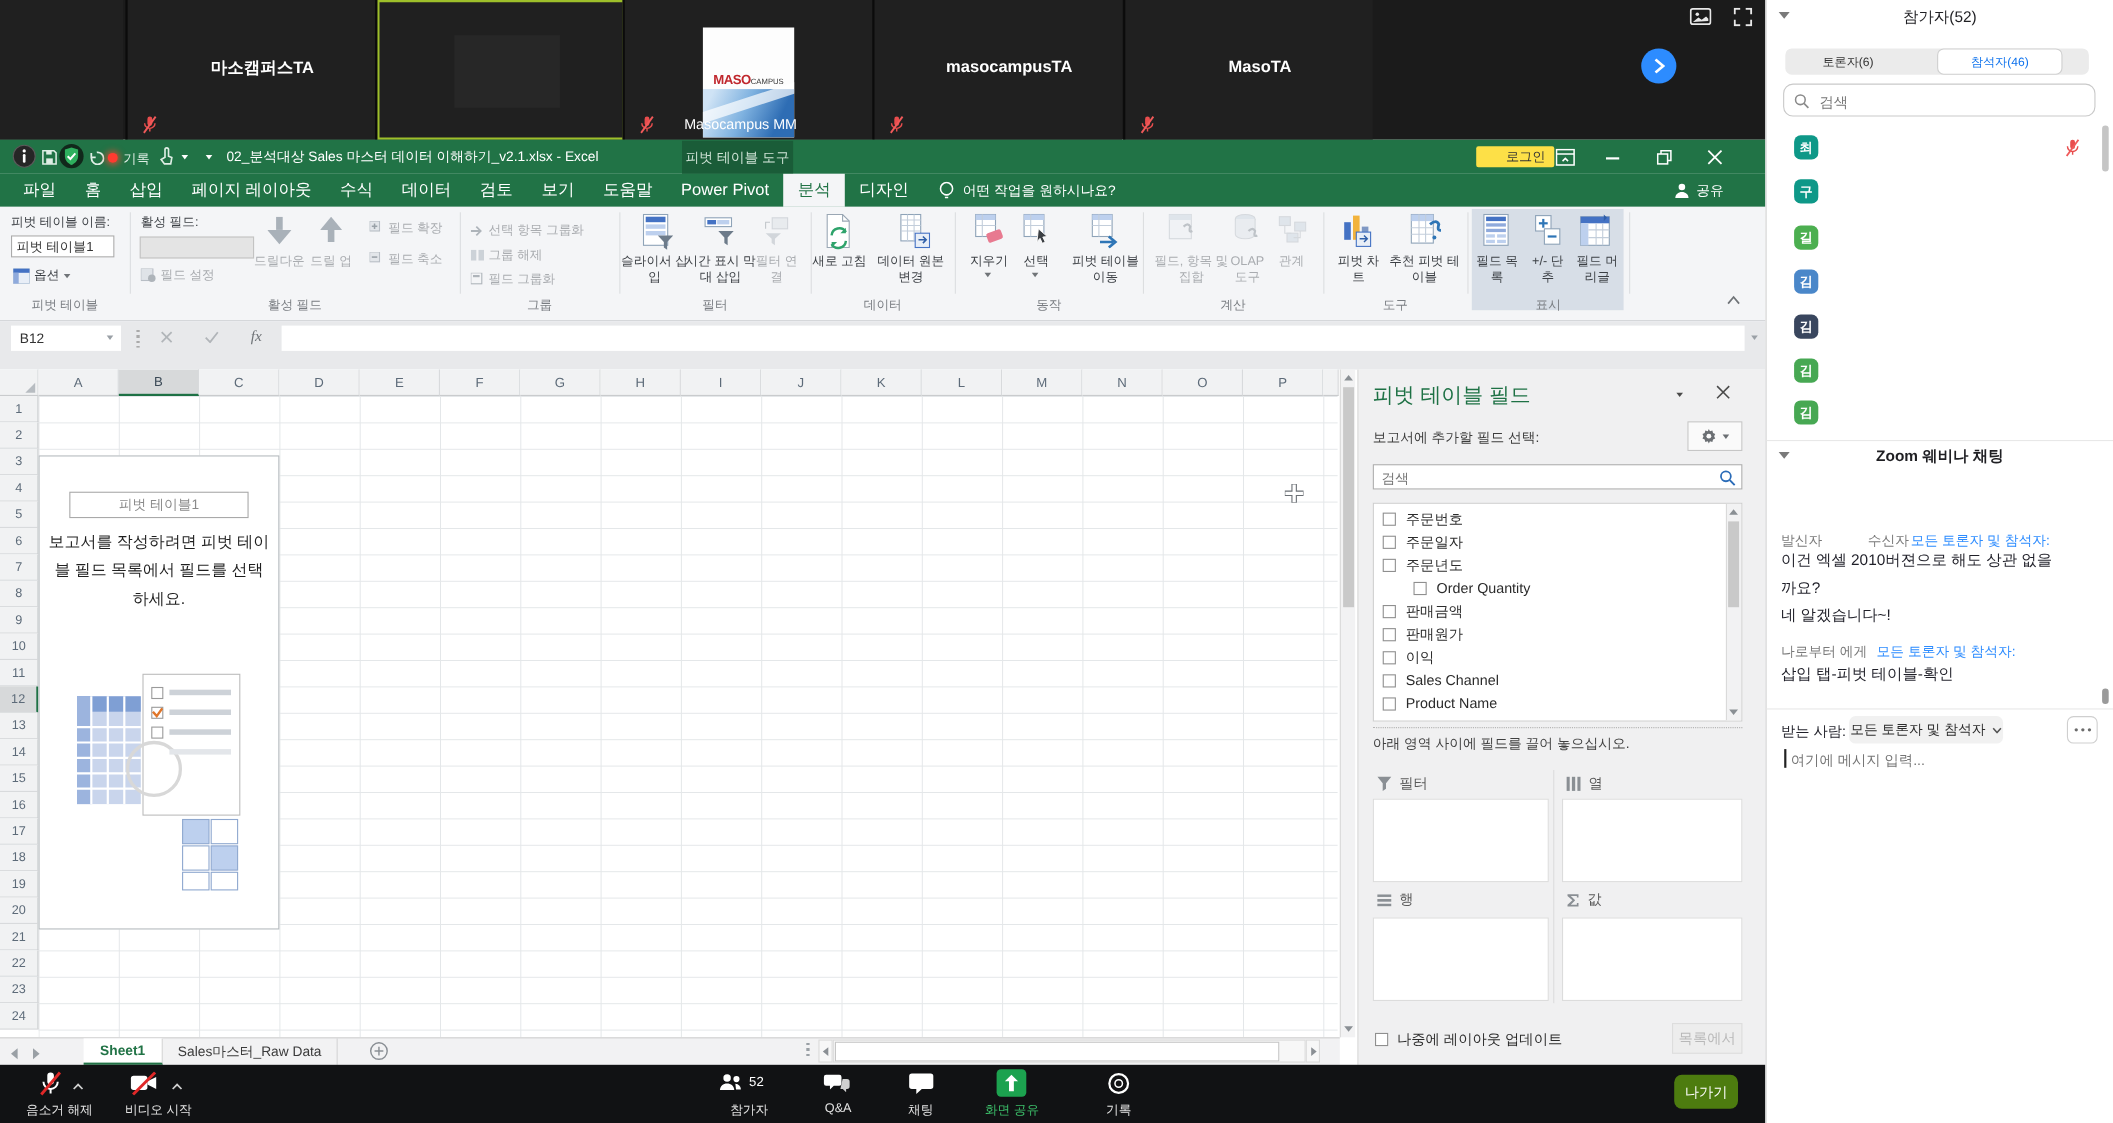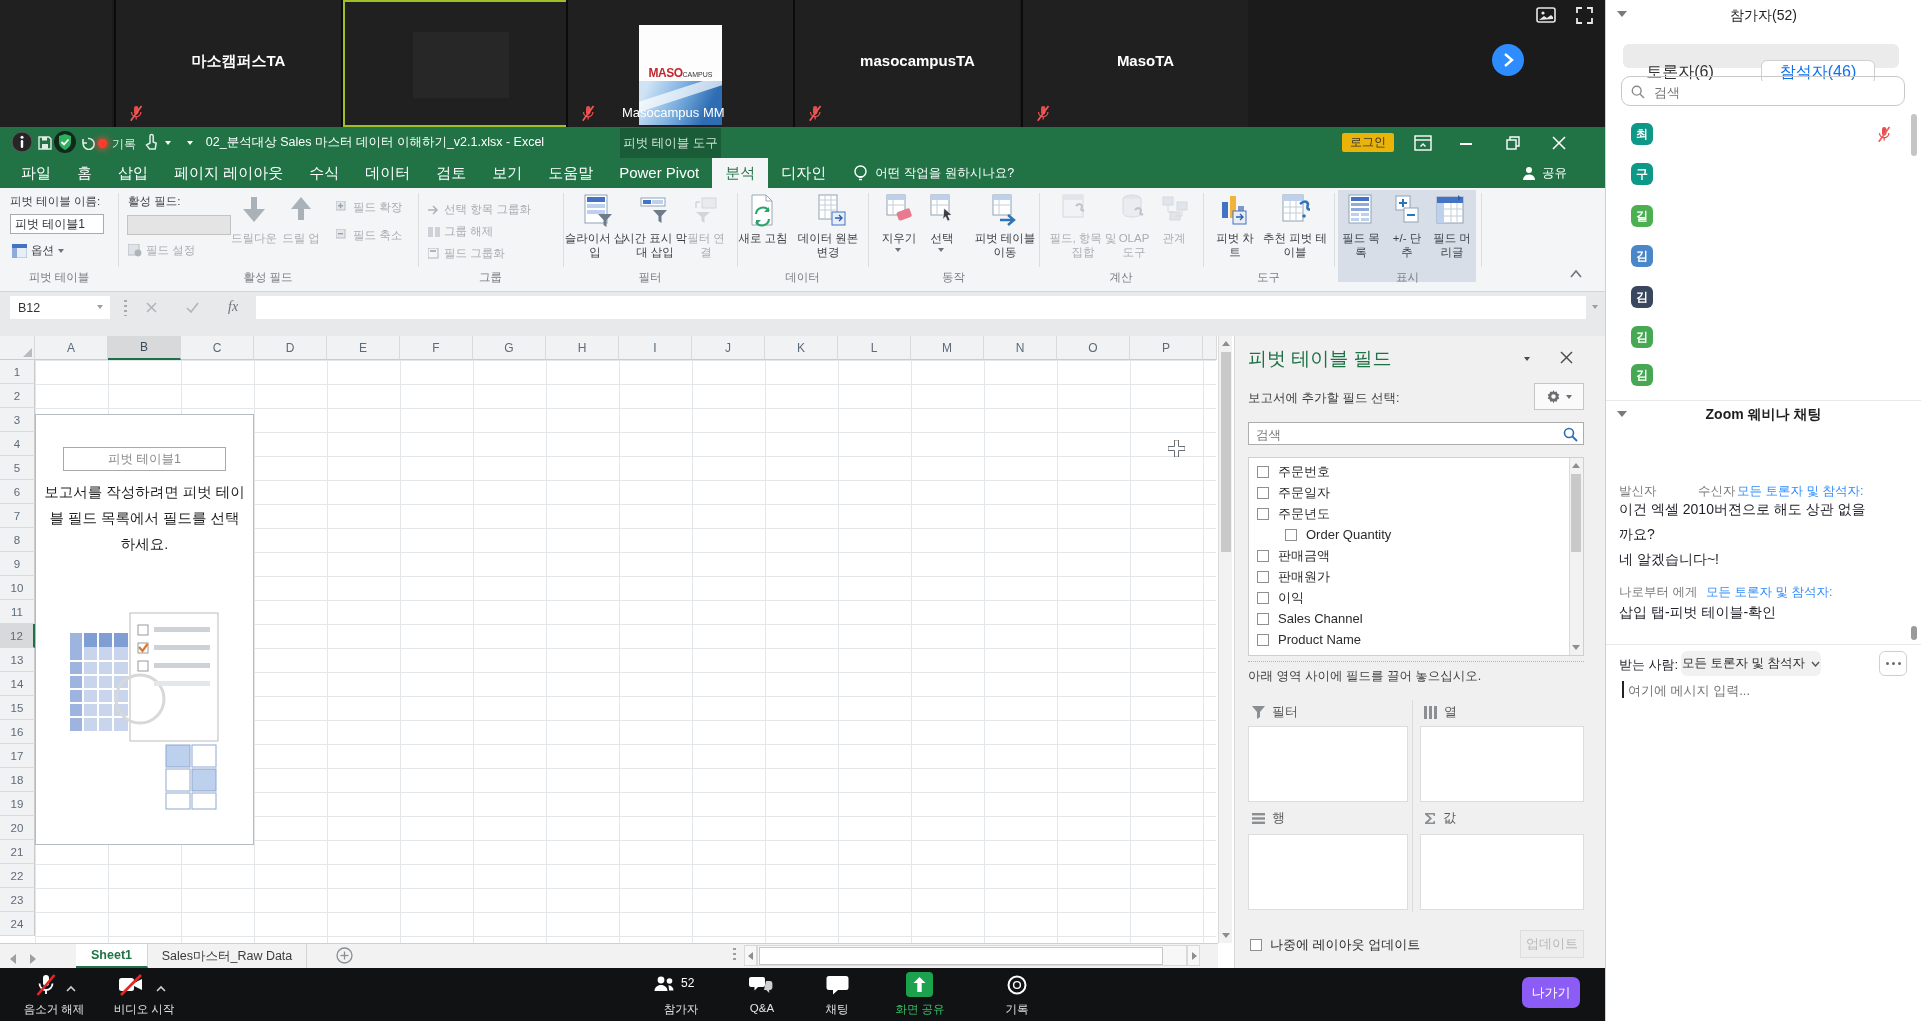--- a/index.html
+++ b/index.html
@@ -19,21 +19,21 @@
   .logotext b{color:#c0272d;font-size:12px;letter-spacing:-.5px;}
   .logotext span{color:#333;font-size:7px;}
   .swoosh{position:absolute;left:0;right:0;bottom:0;height:44px;background:linear-gradient(115deg,#cfe3f5 10%,#7fb2e0 45%,#2e6db4 80%);}
   .swoosh:after{content:"";position:absolute;left:-10px;top:8px;width:120%;height:10px;background:#fff;opacity:.7;transform:rotate(-18deg);}
   .strip-ico{position:absolute;top:7px;}
   #next-btn{left:1492px;top:44px;width:32px;height:32px;border-radius:50%;background:#2D8CFF;display:flex;align-items:center;justify-content:center;}
   
   #titlebar{left:0;top:127px;width:1605px;height:31px;background:#217346;}
   #xl-title{left:75px;top:134px;width:600px;text-align:center;color:#fff;font-size:12.5px;}
   #ctx-tab{left:620px;top:128px;width:101px;height:30px;background:#1a5c38;color:#cfe3d6;font-size:12.5px;display:flex;align-items:center;justify-content:center;}
-  #login-btn{left:1342px;top:133px;width:52px;height:19px;background:#eab308;border-radius:2px;color:#333;font-size:12px;display:flex;align-items:center;justify-content:center;}
+  #login-btn{left:1342px;top:133px;width:52px;height:19px;background:#fde047;border-radius:2px;color:#333;font-size:12px;display:flex;align-items:center;justify-content:center;padding-left:19px;}
   .qat{color:#dfeee5;}
   
   #tabrow{left:0;top:158px;width:1605px;height:30px;background:#217346;display:flex;align-items:stretch;padding-left:8px;box-sizing:border-box;}
   .xtab{color:#fff;font-size:15px;line-height:30px;padding:0 13px;}
   .xtab.active{background:#f4f5f7;color:#217346;}
   #tellme{display:flex;align-items:center;margin-left:14px;color:#fff;font-size:12.5px;gap:7px;}
   
   #ribbon{left:0;top:188px;width:1605px;height:104px;background:#f4f5f7;border-bottom:1px solid #d2d4d6;box-sizing:border-box;}
   .gsep{position:absolute;top:5px;height:74px;width:1px;background:#dcdee0;}
   .glabel{position:absolute;top:82px;font-size:11.5px;color:#797d82;text-align:center;}
@@ -84,27 +84,27 @@
   .dotted{left:1248px;top:661px;width:336px;height:0;border-top:1px dotted #b5b5b5;}
   #pane-hint{left:1248px;top:668px;font-size:12.5px;color:#3f3f3f;}
   .area-label{position:absolute;display:flex;align-items:center;gap:7px;font-size:13px;color:#5a5a5a;}
   .area-box{position:absolute;background:#fff;border:1px solid #dcdcdc;box-sizing:border-box;}
   #defer-row{left:1250px;top:936px;display:flex;align-items:center;gap:8px;font-size:13px;color:#2b2b2b;}
   #update-btn{left:1520px;top:930px;width:64px;height:28px;background:#ededed;border:1px solid #dddddd;box-sizing:border-box;color:#b8b8b8;font-size:13px;display:flex;align-items:center;justify-content:center;}
   
   #ztoolbar{left:0;top:968px;width:1605px;height:53px;background:#111214;}
   .zlabel{position:absolute;top:34px;font-size:11.5px;color:#e3e3e3;text-align:center;white-space:nowrap;}
   .zlabel.green{color:#3cbf6a;}
-  #leave-btn{position:absolute;left:1522px;top:9px;width:58px;height:31px;background:#8b5cf6;border-radius:7px;color:#fff;font-size:13px;display:flex;align-items:center;justify-content:center;}
+  #leave-btn{position:absolute;left:1522px;top:9px;width:58px;height:31px;background:#4d7c0f;border-radius:7px;color:#fff;font-size:13px;display:flex;align-items:center;justify-content:center;}
   
   #panel{left:1605px;top:0;width:316px;height:1021px;background:#fff;border-left:1px solid #d0d0d0;box-sizing:border-box;}
   .p-chev{position:absolute;width:0;height:0;border-left:5px solid transparent;border-right:5px solid transparent;border-top:6px solid #7a7a7a;}
   #panel-title{position:absolute;left:0;right:0;top:7px;text-align:center;font-size:14px;font-weight:normal;color:#1f1f23;}
   #seg{position:absolute;left:17px;top:44px;width:276px;height:24px;background:#ebebeb;border-radius:6px;}
-  .seg-item{position:absolute;top:16px;width:114px;height:24px;display:flex;align-items:center;justify-content:center;font-size:16px;color:#333;}
+  .seg-item{position:absolute;top:0;width:114px;height:24px;display:flex;align-items:center;justify-content:center;font-size:11px;color:#333;}
   .seg-item.sel{background:#fff;border:1px solid #cfcfcf;border-radius:6px;box-sizing:border-box;color:#0E72ED;}
   #psearch{position:absolute;left:15px;top:76px;width:284px;height:30px;border:1px solid #c9c9c9;border-radius:9px;box-sizing:border-box;}
   #psearch input{position:absolute;left:30px;top:4px;width:240px;height:20px;border:none;outline:none;font-size:13px;font-family:inherit;color:#333;}
   .prow{position:absolute;left:0;width:316px;height:36px;}
   .avatar{position:absolute;left:25px;top:0;width:22px;height:22px;border-radius:6px;color:#fff;font-size:12px;font-weight:bold;display:flex;align-items:center;justify-content:center;}
   .chat-meta{position:absolute;font-size:12.5px;color:#7a7a7a;white-space:nowrap;}
   .chat-blue{color:#2D8CFF;}
   .chat-msg{position:absolute;font-size:14px;color:#1f1f28;white-space:nowrap;}
   #to-chip{position:absolute;left:75px;top:651px;width:140px;height:25px;background:#f1f1f1;border-radius:6px;display:flex;align-items:center;justify-content:center;gap:6px;font-size:12.5px;color:#2b2b2b;}
   #more-btn{position:absolute;left:273px;top:651px;width:28px;height:25px;border:1px solid #cfcfcf;border-radius:6px;box-sizing:border-box;display:flex;align-items:center;justify-content:center;gap:3px;}
@@ -766,21 +766,21 @@
       </svg>
     <span>값</span>
   </span>
   <div class="area-box" style="left:1248px;top:834px;width:160px;height:76px"></div>
   <div class="area-box" style="left:1420px;top:834px;width:164px;height:76px"></div>
 
   <span class="abs" id="defer-row">
     <span class="cb"></span>
     <span>나중에 레이아웃 업데이트</span>
   </span>
-  <div class="abs" id="update-btn">업데이트</div>
+  <div class="abs" id="update-btn">목록에서</div>
 
   <div class="abs" id="ztoolbar">
     <span class="abs" style="left:34px;top:5px">
       <svg width="24" height="24" viewBox="0 0 24 24">
           <rect x="9" y="2" width="6" height="11" rx="3" fill="#fff"></rect>
           <path d="M5.5 10.5a6.5 6.5 0 0 0 13 0" stroke="#fff" stroke-width="1.8" fill="none"></path>
           <line x1="12" y1="17" x2="12" y2="21" stroke="#fff" stroke-width="1.8"></line>
           <line x1="20.5" y1="2" x2="3.5" y2="22" stroke="#e02828" stroke-width="2.6"></line>
         </svg>
     </span>

